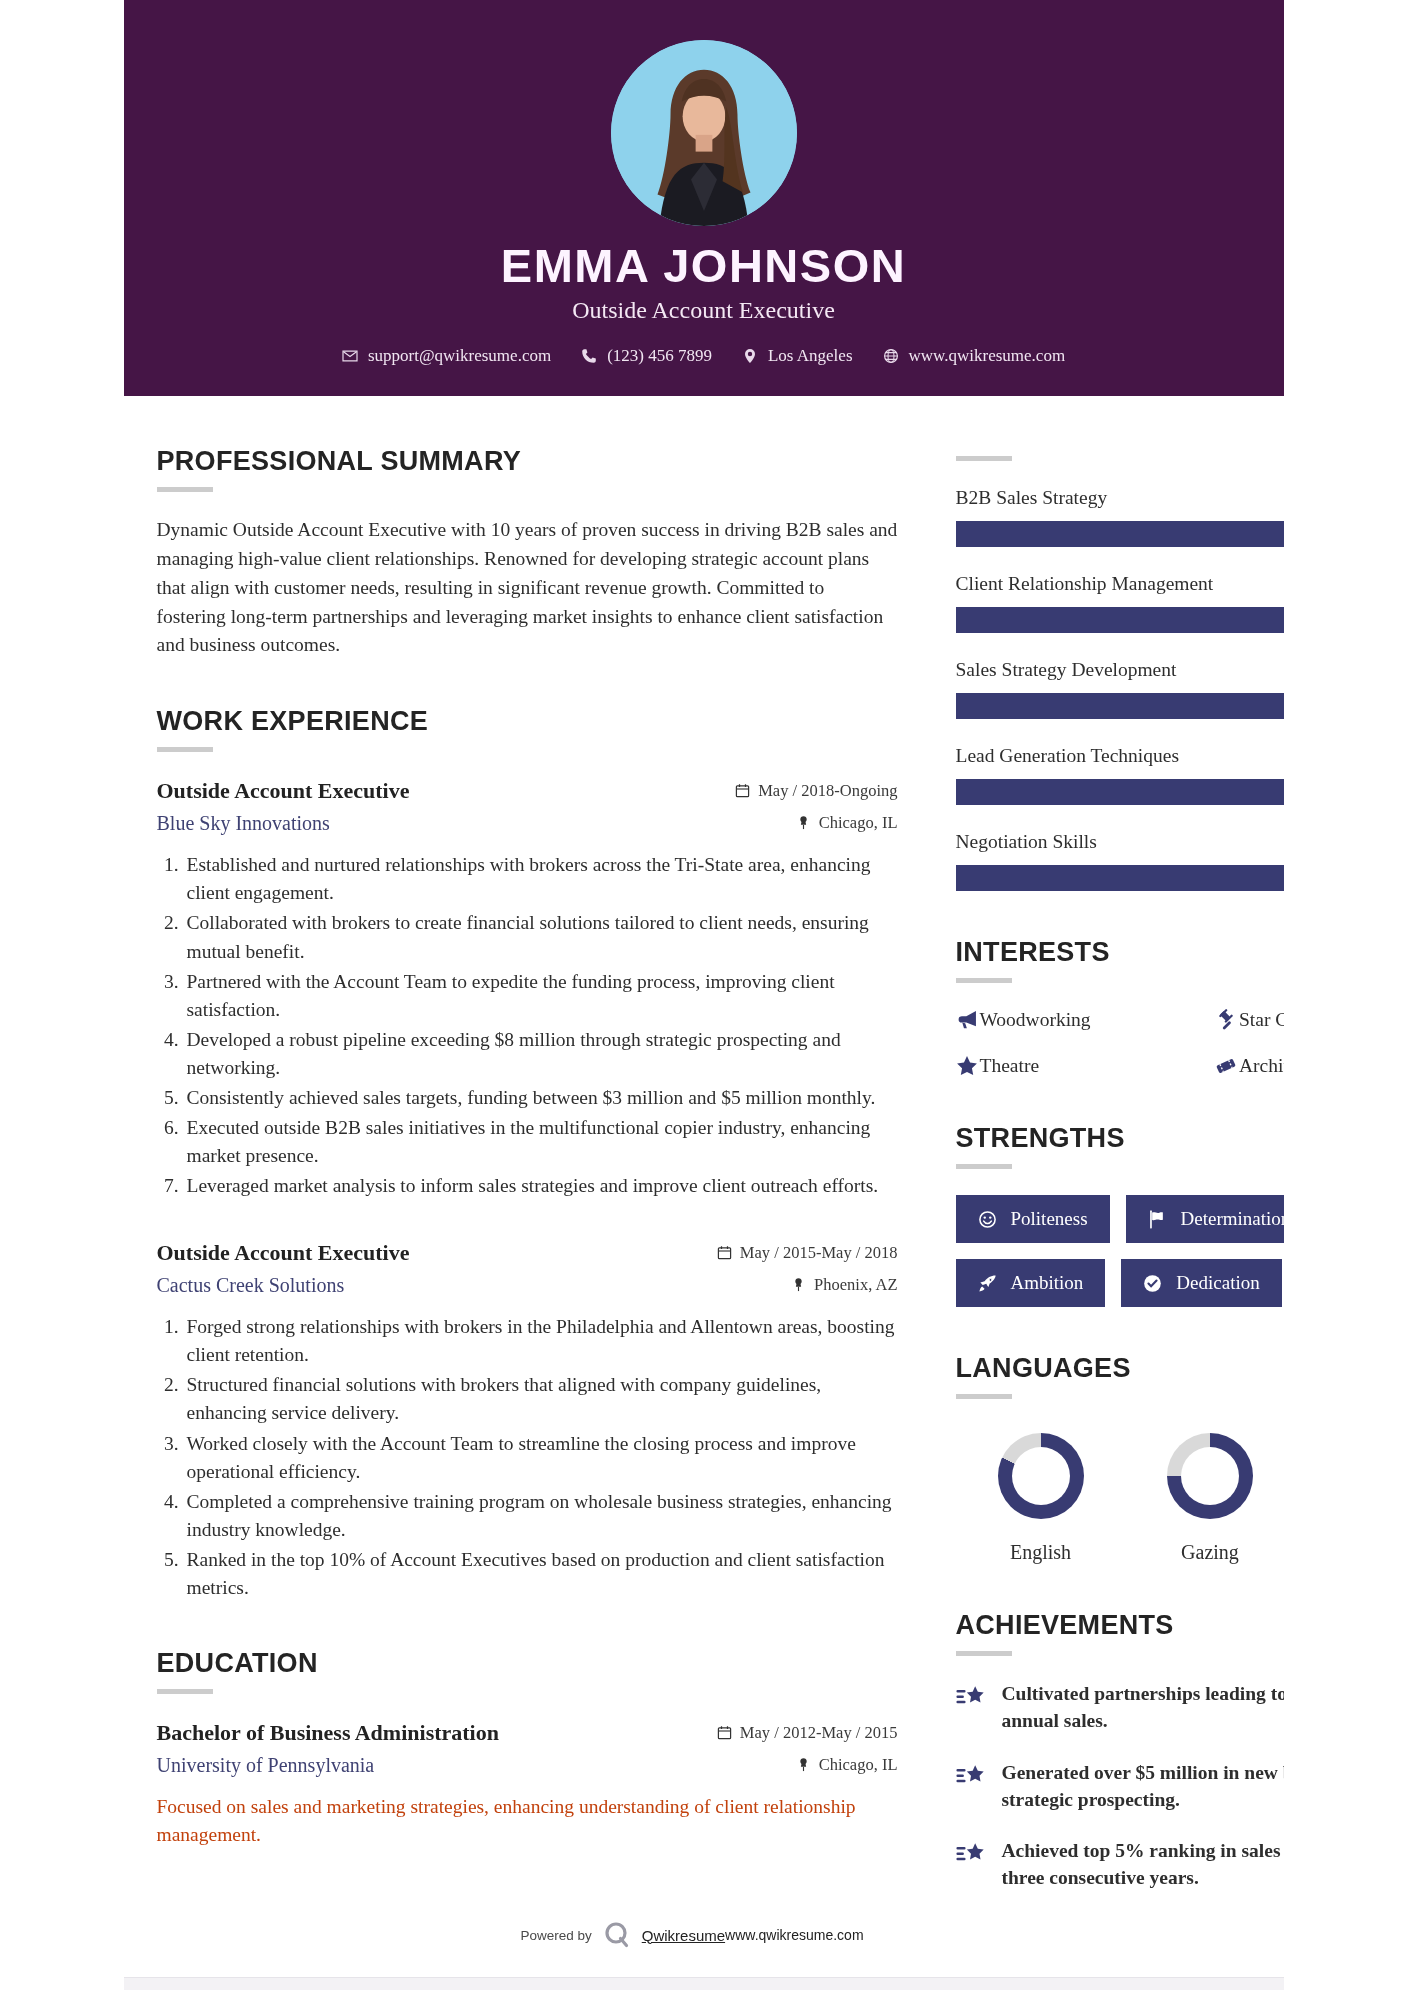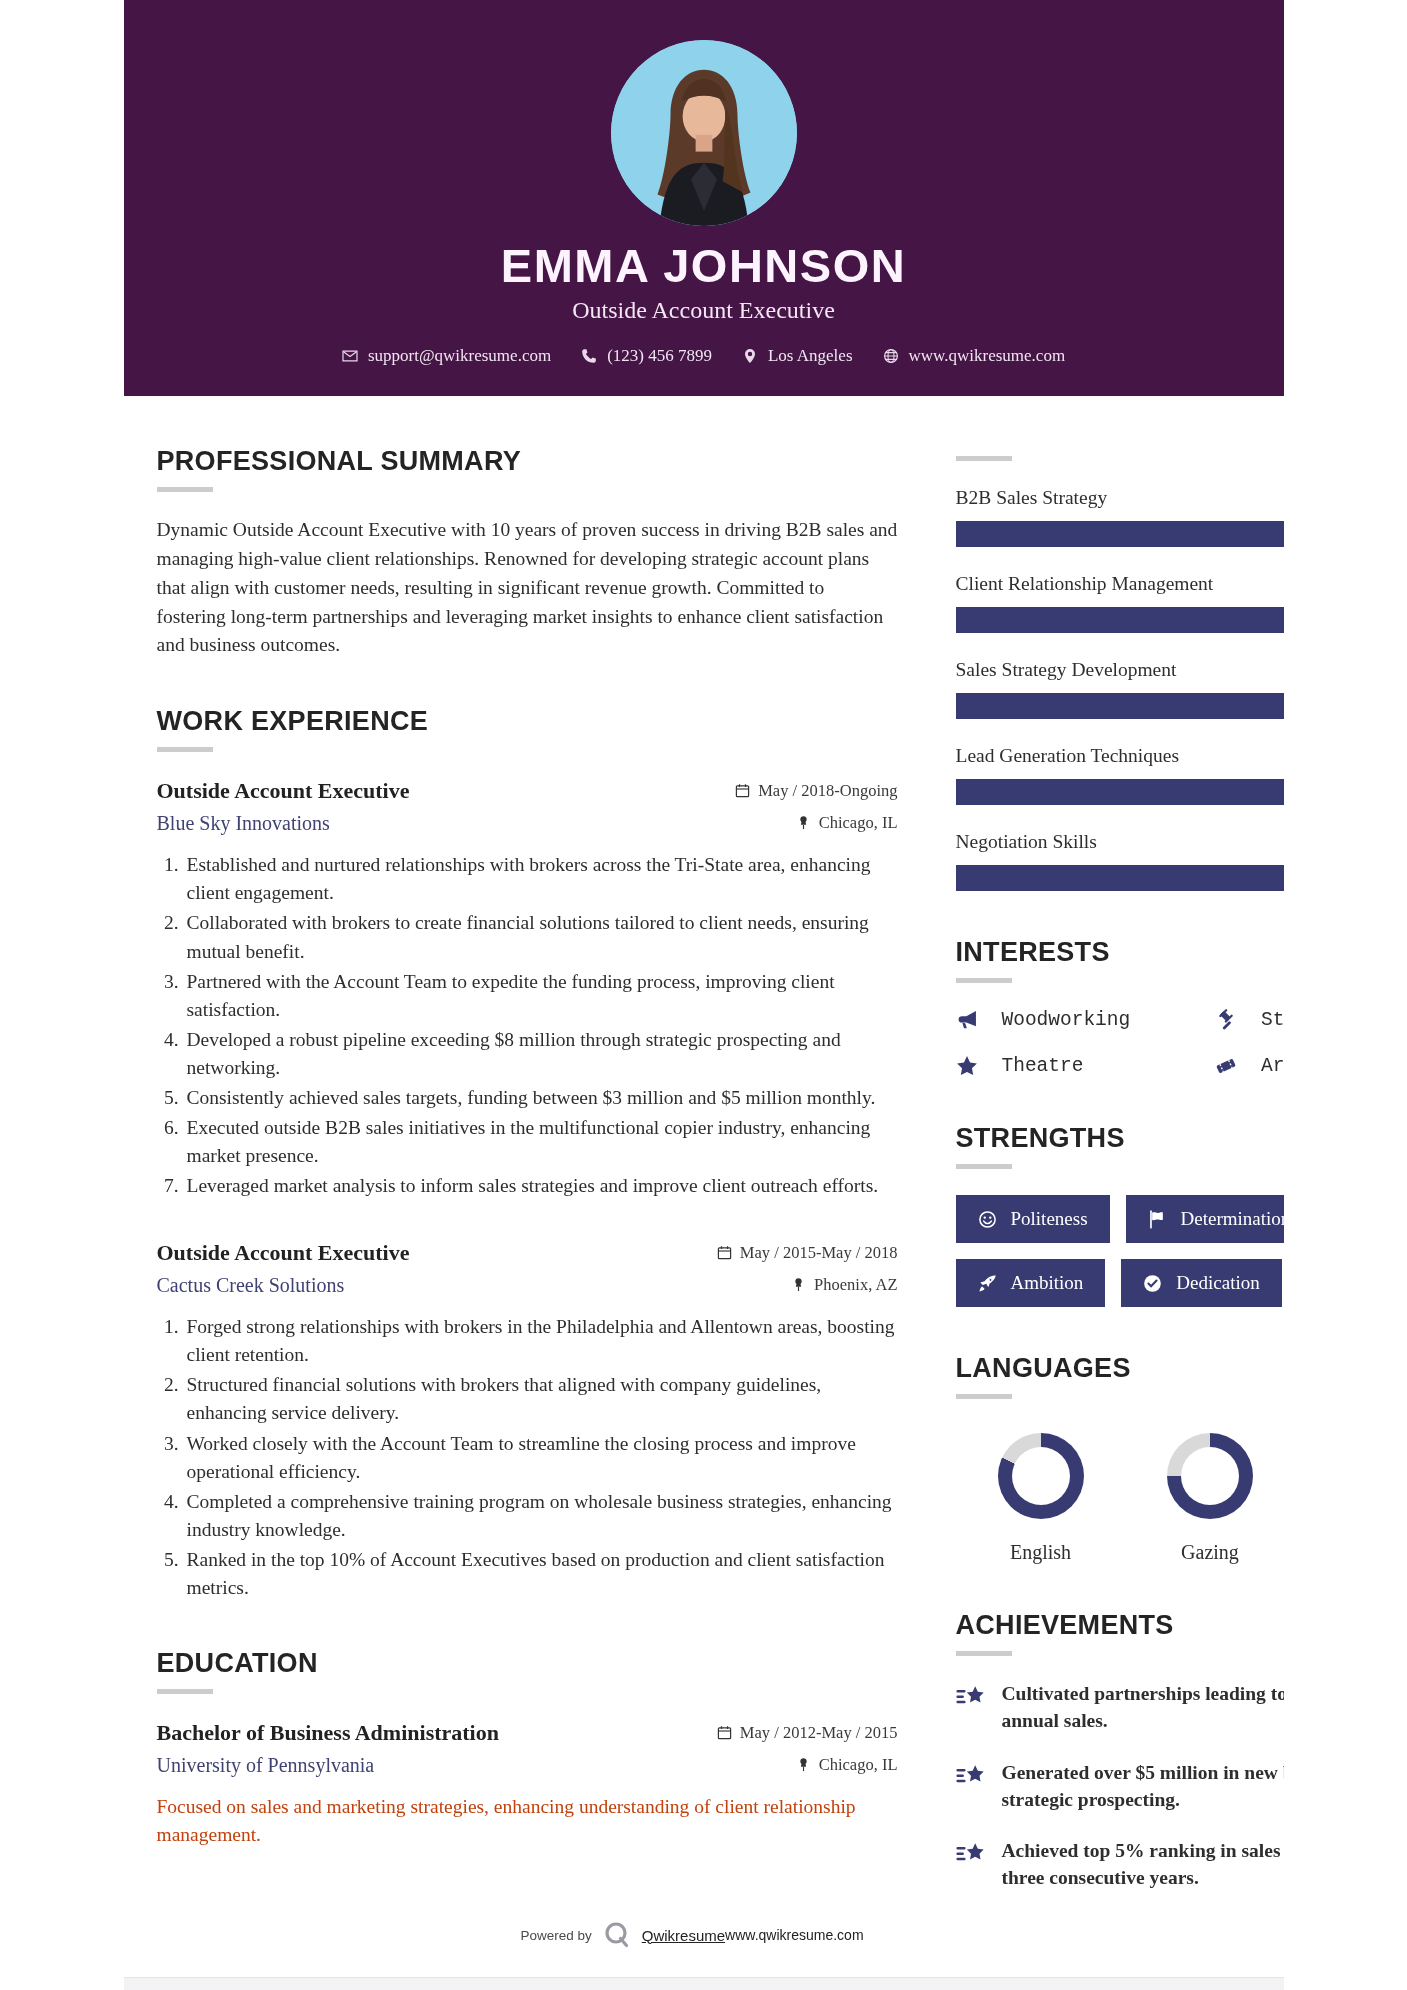--- a/index.html
+++ b/index.html
@@ -62,21 +62,21 @@
   .skill { margin-top:26px; }
   .skill-label { font-size:19.5px; color:#2e2e2e; }
   .skill-bar { margin-top:12px; height:26px; background:#e3e3e3; }
   .skill-fill { height:100%; background:#383b72; }
 
   
   .interests-grid {
     margin-top:26px; display:grid; grid-template-columns:1fr 1fr;
     row-gap:24px; column-gap:10px;
   }
-  .interest { display:flex; align-items:flex-end; gap:24px; font-size:19.5px; color:#2e2e2e;font-family:Liberation Mono, monospace; }
+  .interest { display:flex; align-items:flex-end; gap:2px; font-size:19.5px; color:#2e2e2e; }
   .interest svg { width:22px; height:22px; color:#383b72; flex:none; }
 
   
   .badges { margin-top:26px; display:flex; flex-wrap:wrap; gap:16px 16px; }
   .badge {
     display:inline-flex; align-items:center; gap:14px;
     background:#383b72; color:#fff; font-size:19px;
     padding:13px 22px;
   }
   .badge svg { width:19px; height:19px; color:#fff; flex:none; }

